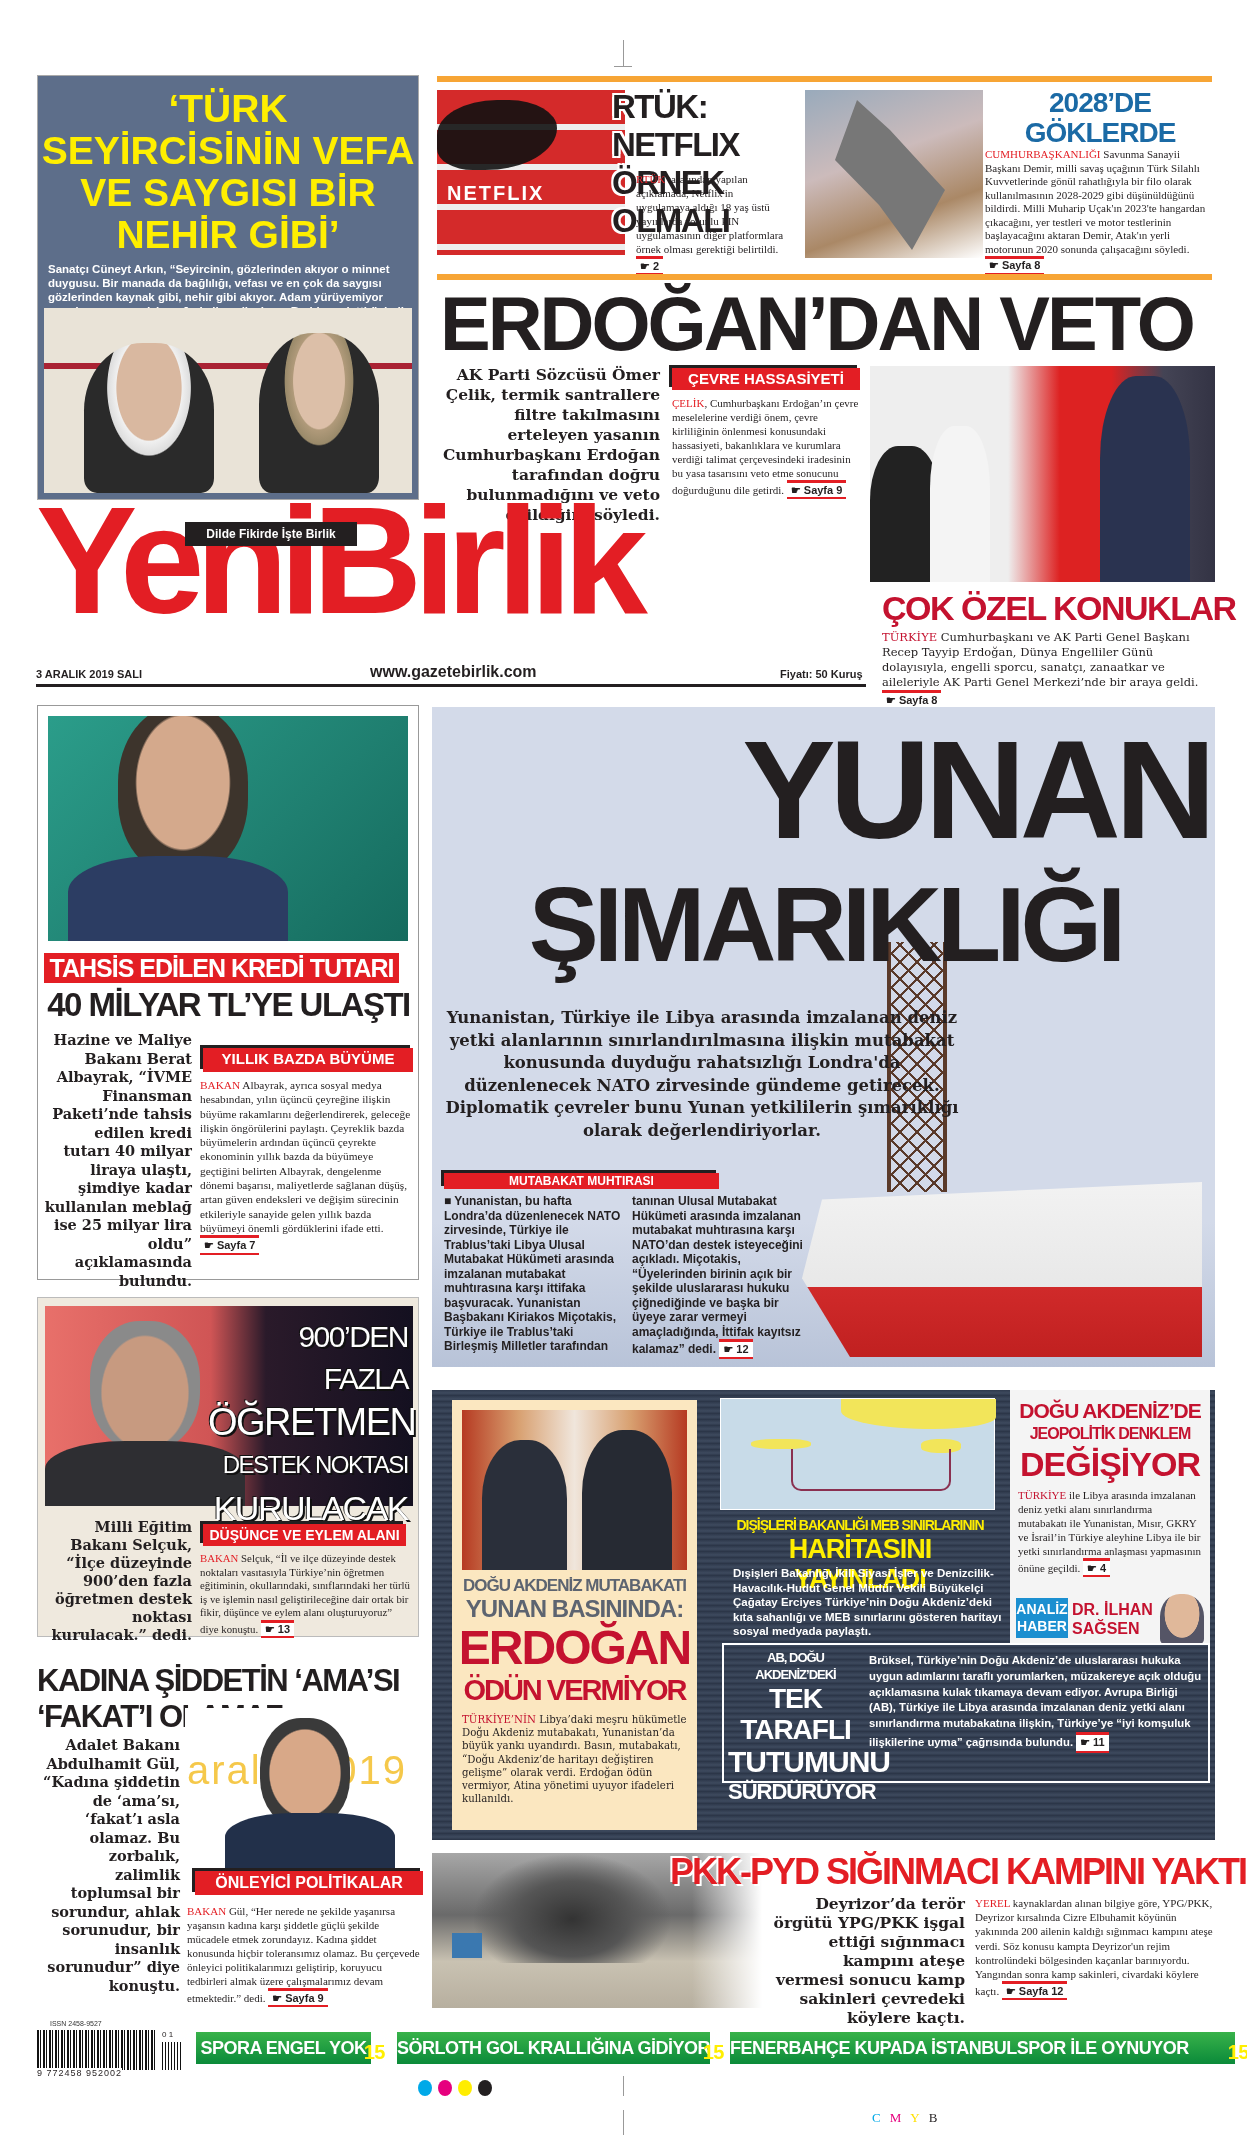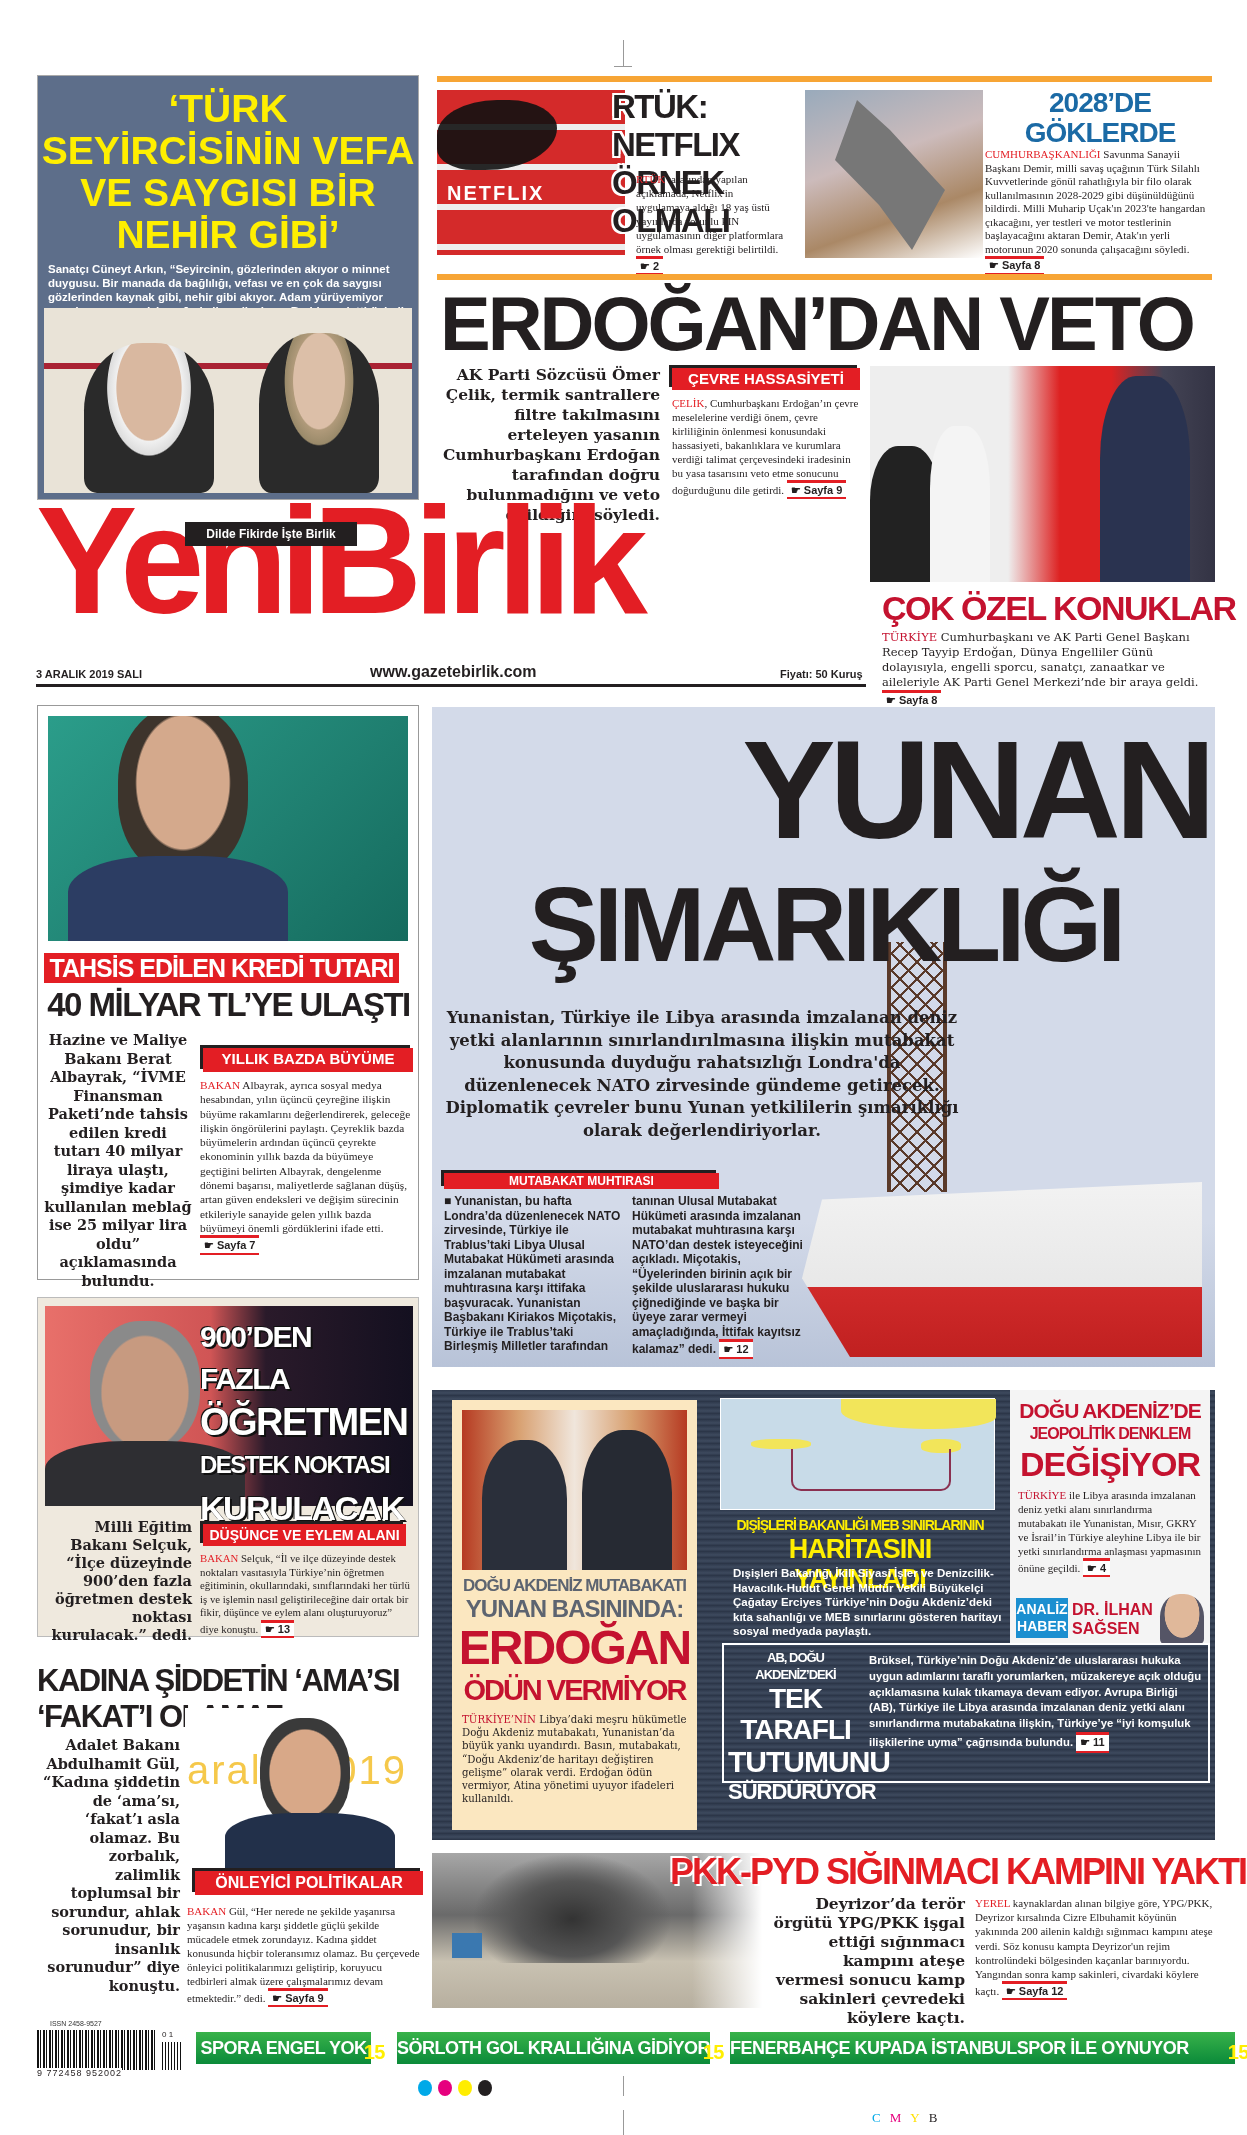--- a/index.html
+++ b/index.html
@@ -91,21 +91,21 @@
   <span class="crimson">TÜRKİYE</span><span> Cumhurbaşkanı ve AK Parti Genel Başkanı Recep Tayyip Erdoğan, Dünya Engelliler Günü dolayısıyla, engelli sporcu, sanatçı, zanaatkar ve aileleriyle AK Parti Genel Merkezi’nde bir araya geldi.</span> <span class="ref">☛ Sayfa 8</span>
 </div>
 
 <div class="abs" style="left:37px;top:705px;width:382px;height:575px;border:1px solid #999">
   <div class="abs photo" style="left:10px;top:10px;width:360px;height:225px;background:linear-gradient(135deg,#2b9d8a 0,#1f7f70 60%,#156b5e 100%)">
     <div class="abs" style="left:70px;top:-10px;width:130px;height:170px;background:radial-gradient(ellipse at 50% 45%,#d4a98c 0,#d4a98c 50%,#3d342c 52%);border-radius:45%"></div>
     <div class="abs" style="left:20px;top:140px;width:220px;height:90px;background:#2c3d63;border-radius:40% 40% 0 0"></div>
   </div>
   <div class="abs tag" style="left:6px;top:247px;width:355px;height:30px;font-size:25px;line-height:30px;letter-spacing:-1px;box-shadow:none">TAHSİS EDİLEN KREDİ TUTARI</div>
   <div class="abs" style="left:8px;top:280px;width:365px;font-size:33px;line-height:38px;font-weight:900;letter-spacing:-1.5px;text-align:center;white-space:nowrap">40 MİLYAR TL’YE ULAŞTI</div>
-  <div class="abs serif" style="left:6px;top:325px;width:148px;font-size:14.5px;line-height:18.5px;font-weight:bold;text-align:center">Hazine ve Maliye Bakanı Berat Albayrak, “İVME Finansman Paketi’nde tahsis edilen kredi tutarı 40 milyar liraya ulaştı, şimdiye kadar kullanılan meblağ ise 25 milyar lira oldu” açıklamasında bulundu.</div>
+  <div class="abs serif" style="left:6px;top:325px;width:148px;font-size:14.5px;line-height:18.5px;font-weight:bold;text-align:right">Hazine ve Maliye Bakanı Berat Albayrak, “İVME Finansman Paketi’nde tahsis edilen kredi tutarı 40 milyar liraya ulaştı, şimdiye kadar kullanılan meblağ ise 25 milyar lira oldu” açıklamasında bulundu.</div>
   <div class="abs tag" style="left:165px;top:342px;width:210px;height:24px;font-size:15px;line-height:22px">YILLIK BAZDA BÜYÜME</div>
   <div class="abs serifL" style="left:162px;top:372px;width:212px;font-size:11.3px;line-height:14.3px">
     <span class="red">BAKAN</span><span> Albayrak, ayrıca sosyal medya hesabından, yılın üçüncü çeyreğine ilişkin büyüme rakamlarını değerlendirerek, geleceğe ilişkin öngörülerini paylaştı. Çeyreklik bazda büyümelerin ardından üçüncü çeyrekte ekonominin yıllık bazda da büyümeye geçtiğini belirten Albayrak, dengelenme dönemi başarısı, maliyetlerde sağlanan düşüş, artan güven endeksleri ve değişim sürecinin etkileriyle sanayide gelen yıllık bazda büyümeyi önemli gördüklerini ifade etti.</span> <span class="ref">☛ Sayfa 7</span>
   </div>
 </div>
 
 <div class="abs" style="left:432px;top:707px;width:783px;height:660px;background:linear-gradient(180deg,#d3dae9 0,#d3dae9 78%,#b8c3d8 100%)">
   <div class="abs" style="left:455px;top:235px;width:60px;height:250px;background:repeating-linear-gradient(45deg,#5a3a2a 0,#5a3a2a 2px,transparent 2px,transparent 12px),repeating-linear-gradient(-45deg,#5a3a2a 0,#5a3a2a 2px,transparent 2px,transparent 12px);border-left:4px solid #5a3a2a;border-right:4px solid #5a3a2a"></div>
   <div class="abs" style="left:370px;top:475px;width:400px;height:175px;background:linear-gradient(180deg,#f2f2f2 0,#e8e8e8 60%,#d02a2a 60%,#c02020 100%);clip-path:polygon(5% 10%,100% 0,100% 100%,12% 100%,0 55%)"></div>
   <div class="abs" style="left:8px;top:8px;width:770px;font-size:140px;line-height:150px;font-weight:700;letter-spacing:-6px;white-space:nowrap;color:#231f20;text-align:right">YUNAN</div>
@@ -114,21 +114,21 @@
   <div class="abs tag" style="left:12px;top:466px;width:275px;height:16px;font-size:12px;line-height:16px">MUTABAKAT MUHTIRASI</div>
   <div class="abs" style="left:12px;top:487px;width:178px;font-size:12px;line-height:14.5px;font-weight:bold">■ Yunanistan, bu hafta Londra’da düzenlenecek NATO zirvesinde, Türkiye ile Trablus’taki Libya Ulusal Mutabakat Hükümeti arasında imzalanan mutabakat muhtırasına karşı ittifaka başvuracak. Yunanistan Başbakanı Kiriakos Miçotakis, Türkiye ile Trablus’taki Birleşmiş Milletler tarafından</div>
   <div class="abs" style="left:200px;top:487px;width:180px;font-size:12px;line-height:14.5px;font-weight:bold"><span>tanınan Ulusal Mutabakat Hükümeti arasında imzalanan mutabakat muhtırasına karşı NATO’dan destek isteyeceğini açıkladı. Miçotakis, “Üyelerinden birinin açık bir şekilde uluslararası hukuku çiğnediğinde ve başka bir üyeye zarar vermeyi amaçladığında, İttifak kayıtsız kalamaz” dedi.</span> <span class="ref">☛ 12</span></div>
 </div>
 
 <div class="abs" style="left:37px;top:1297px;width:382px;height:340px;background:#efe9de;border:1px solid #bbb">
   <div class="abs photo" style="left:7px;top:8px;width:368px;height:200px;background:linear-gradient(90deg,#e8706a 0,#d05555 45%,#2a1a2a 60%,#141020 100%)">
     <div class="abs" style="left:45px;top:15px;width:110px;height:130px;background:radial-gradient(ellipse at 50% 55%,#c79a80 0,#c79a80 55%,#8a8a8a 57%);border-radius:45%"></div>
     <div class="abs" style="left:0;top:135px;width:200px;height:70px;background:#2e2e32;border-radius:40% 40% 0 0"></div>
   </div>
-  <div class="abs" style="left:162px;top:18px;width:200px;color:#fff;font-weight:700;text-align:left;letter-spacing:-1.5px;text-shadow:2px 2px 0 #111,-1px -1px 0 #111">
+  <div class="abs" style="left:170px;top:18px;width:200px;color:#fff;font-weight:400;text-align:right;letter-spacing:-1.5px;text-shadow:2px 2px 0 #111,-1px -1px 0 #111">
     <div style="font-size:30px;line-height:42px">900’DEN FAZLA</div>
     <div style="font-size:38px;line-height:44px">ÖĞRETMEN</div>
     <div style="font-size:24px;line-height:42px">DESTEK NOKTASI</div>
     <div style="font-size:34px;line-height:44px">KURULACAK</div>
   </div>
   <div class="abs serif" style="left:6px;top:220px;width:148px;font-size:14.5px;line-height:18px;font-weight:bold;text-align:right">Milli Eğitim Bakanı Selçuk, “İlçe düzeyinde 900’den fazla öğretmen destek noktası kurulacak.” dedi.</div>
   <div class="abs tag" style="left:165px;top:226px;width:203px;height:22px;font-size:14px;line-height:22px">DÜŞÜNCE VE EYLEM ALANI</div>
   <div class="abs serifL" style="left:162px;top:254px;width:210px;font-size:10.8px;line-height:13.5px">
     <span class="red">BAKAN</span><span> Selçuk, “İl ve ilçe düzeyinde destek noktaları vasıtasıyla Türkiye’nin öğretmen eğitiminin, okullarındaki, sınıflarındaki her türlü iş ve işlemin nasıl geliştirileceğine dair ortak bir fikir, düşünce ve eylem alanı oluşturuyoruz” diye konuştu.</span> <span class="ref">☛ 13</span>
   </div>

